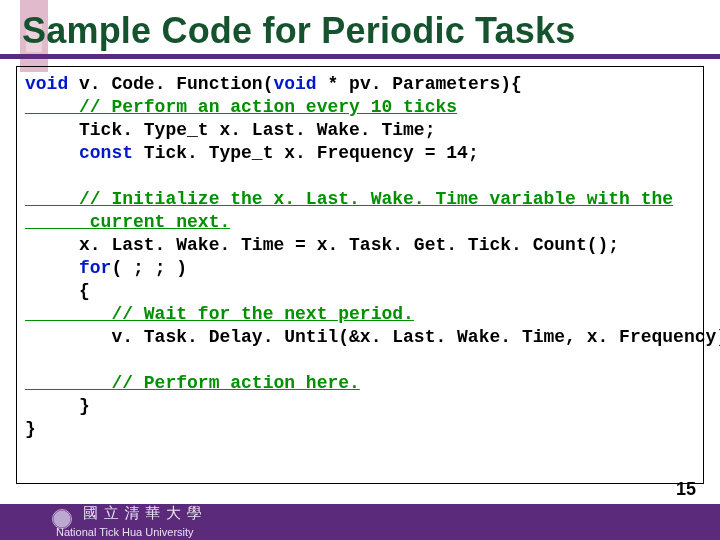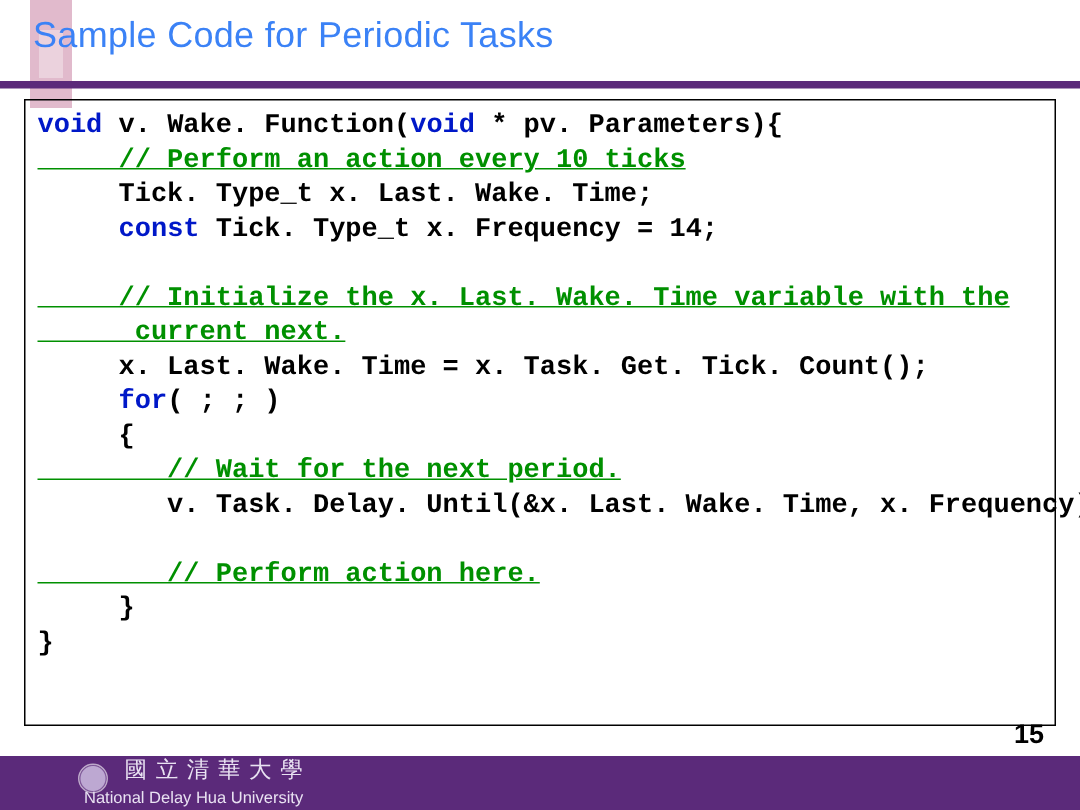--- a/index.html
+++ b/index.html
@@ -34,23 +34,23 @@
     left: 6px;
     top: 20px;
     width: 16px;
     height: 32px;
     background: rgba(255,255,255,0.35);
   }
   .title {
     position: absolute;
     left: 22px;
     top: 10px;
-    font-size: 24px;
-    font-weight: 400;
-    color: #3b82f6;
+    font-size: 36px;
+    font-weight: 700;
+    color: #14532d;
     z-index: 2;
     letter-spacing: 0.2px;
   }
   .title-underline {
     position: absolute;
     left: 0;
     top: 54px;
     width: 720px;
     height: 5px;
     background: #5b2a7a;
@@ -132,21 +132,21 @@
 <body>
 
 <div class="slide">
 
   <div class="bg-stripe"></div>
 
   <div class="title">Sample Code for Periodic Tasks</div>
   <div class="title-underline"></div>
 
   <div class="code-box">
-    <div class="code"><span class="kw">void</span><span> v. Wake. Function(</span><span class="kw">void</span><span> * pv. Parameters){</span>
+    <div class="code"><span class="kw">void</span><span> v. Code. Function(</span><span class="kw">void</span><span> * pv. Parameters){</span>
 <span class="cm">     // Perform an action every 10 ticks</span>
 <span>     Tick. Type_t x. Last. Wake. Time;</span>
 <span>     </span><span class="kw">const</span><span> Tick. Type_t x. Frequency = 14;</span>
 <span> </span>
 <span class="cm">     // Initialize the x. Last. Wake. Time variable with the</span>
 <span class="cm">      current next.</span>
 <span>     x. Last. Wake. Time = x. Task. Get. Tick. Count();</span>
 <span>     </span><span class="kw">for</span><span>( ; ; )</span>
 <span>     {</span>
 <span class="cm">        // Wait for the next period.</span>
@@ -155,16 +155,16 @@
 <span class="cm">        // Perform action here.</span>
 <span>     }</span>
 <span>}</span></div>
   </div>
 
   <div class="page-num">15</div>
 
   <div class="footer">
     <div class="footer-logo"></div>
     <div class="footer-cn">國 立 清 華 大 學</div>
-    <div class="footer-en">National Delay Hua University</div>
+    <div class="footer-en">National Tick Hua University</div>
   </div>
 
 </div>
 
 </body></html>

